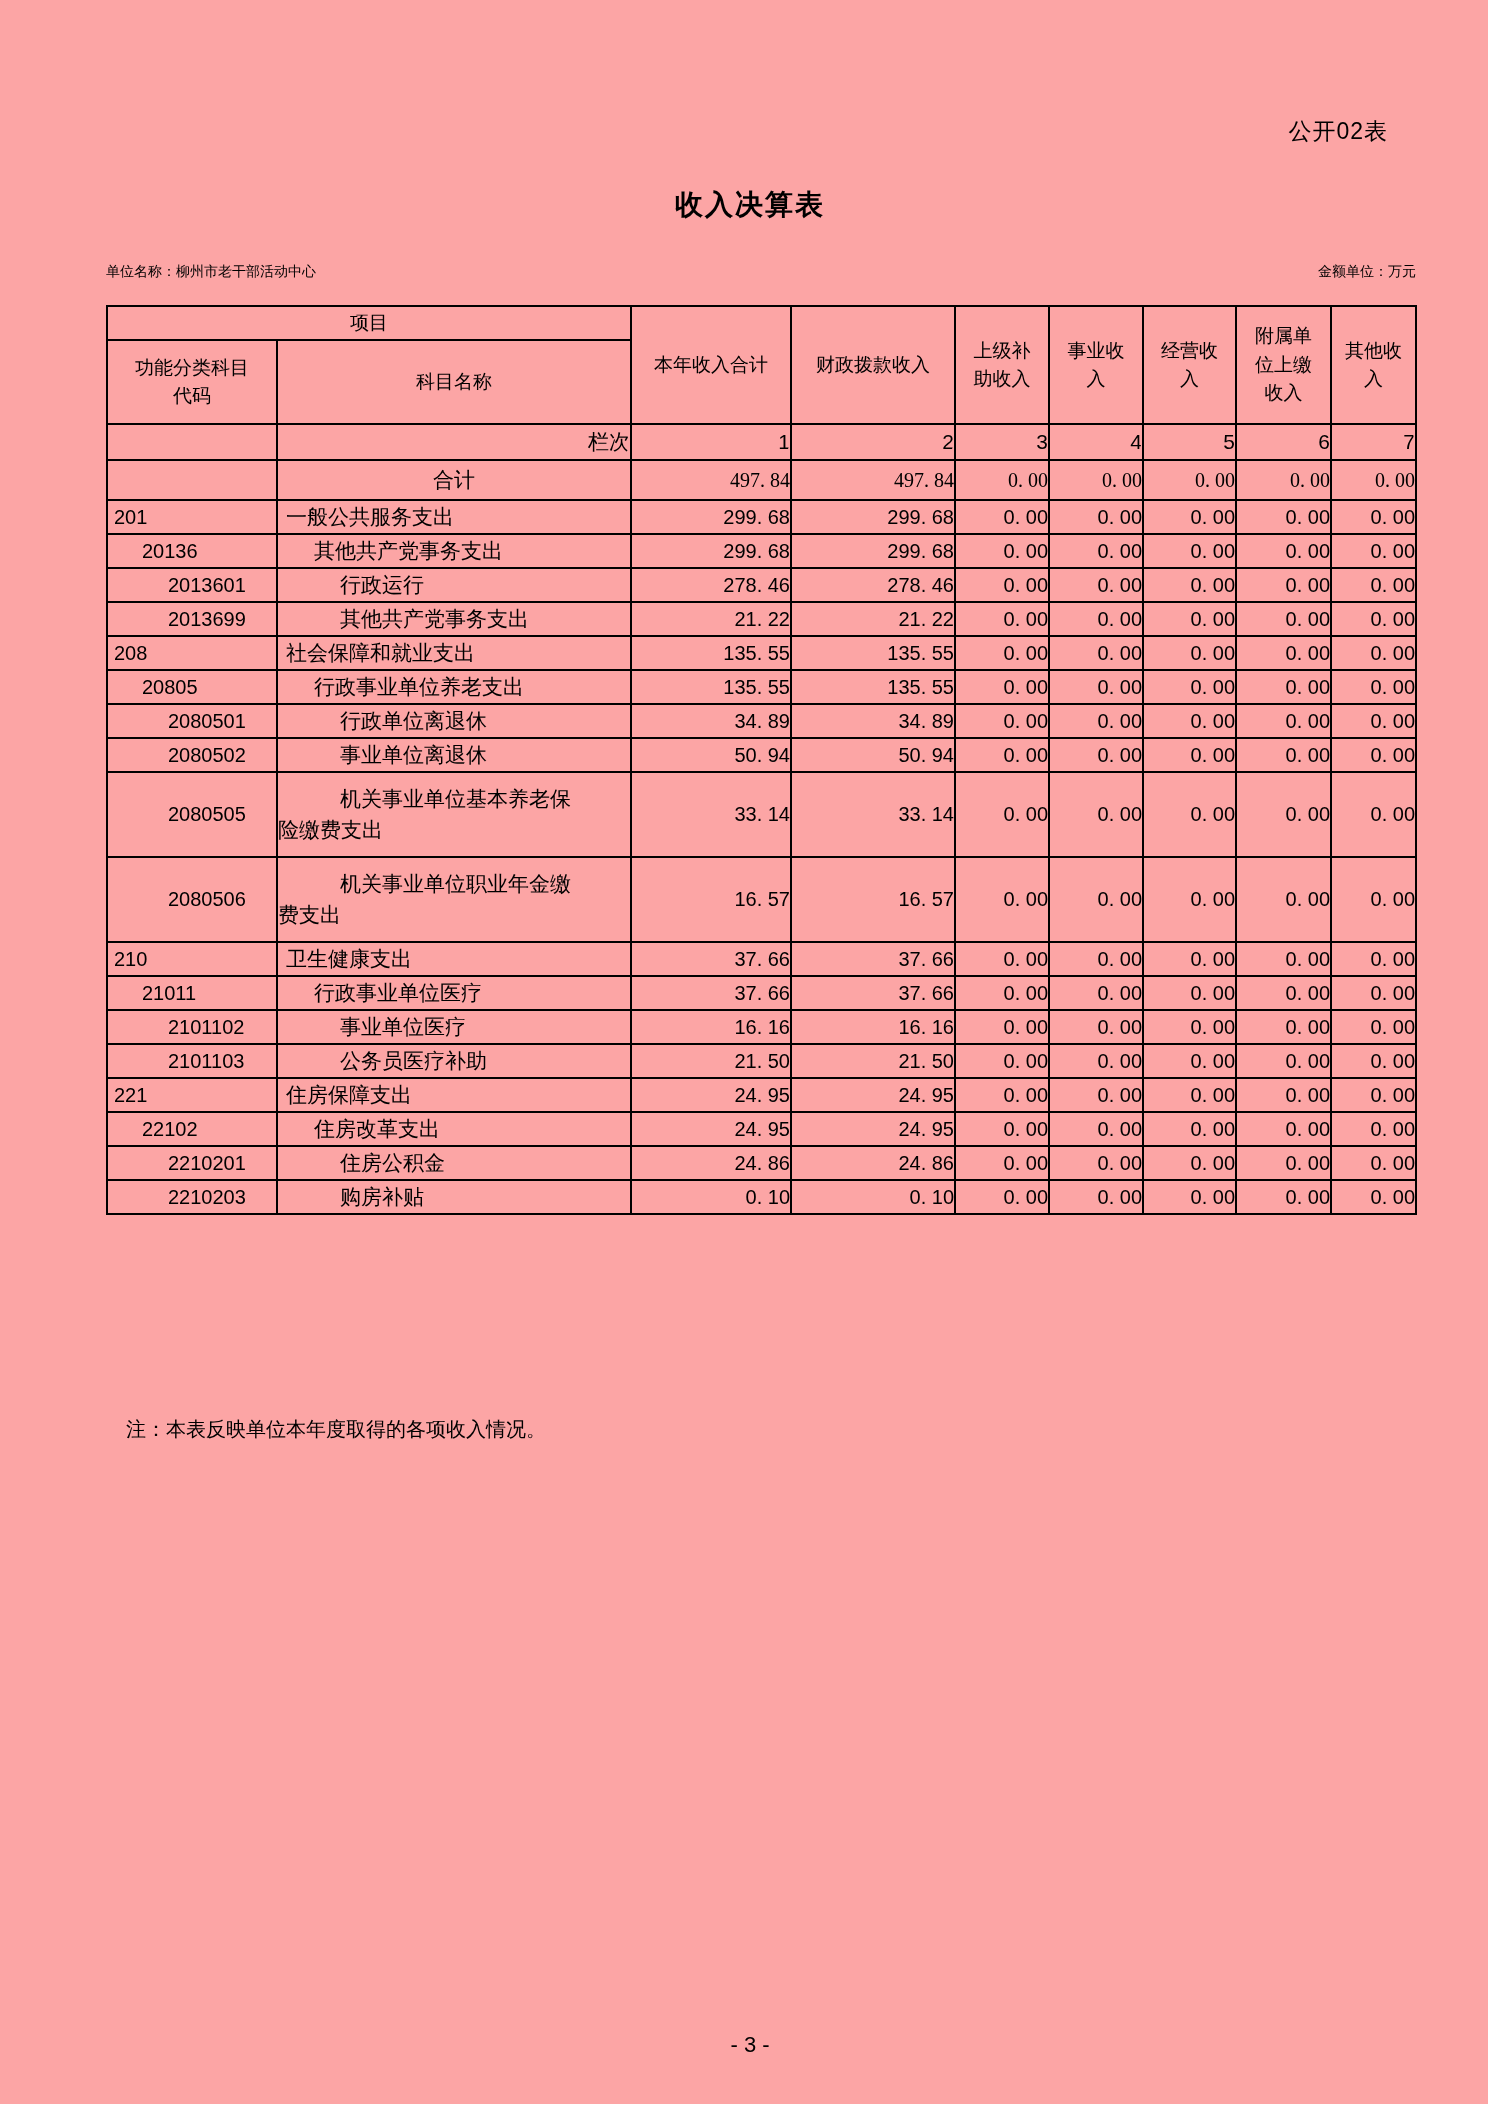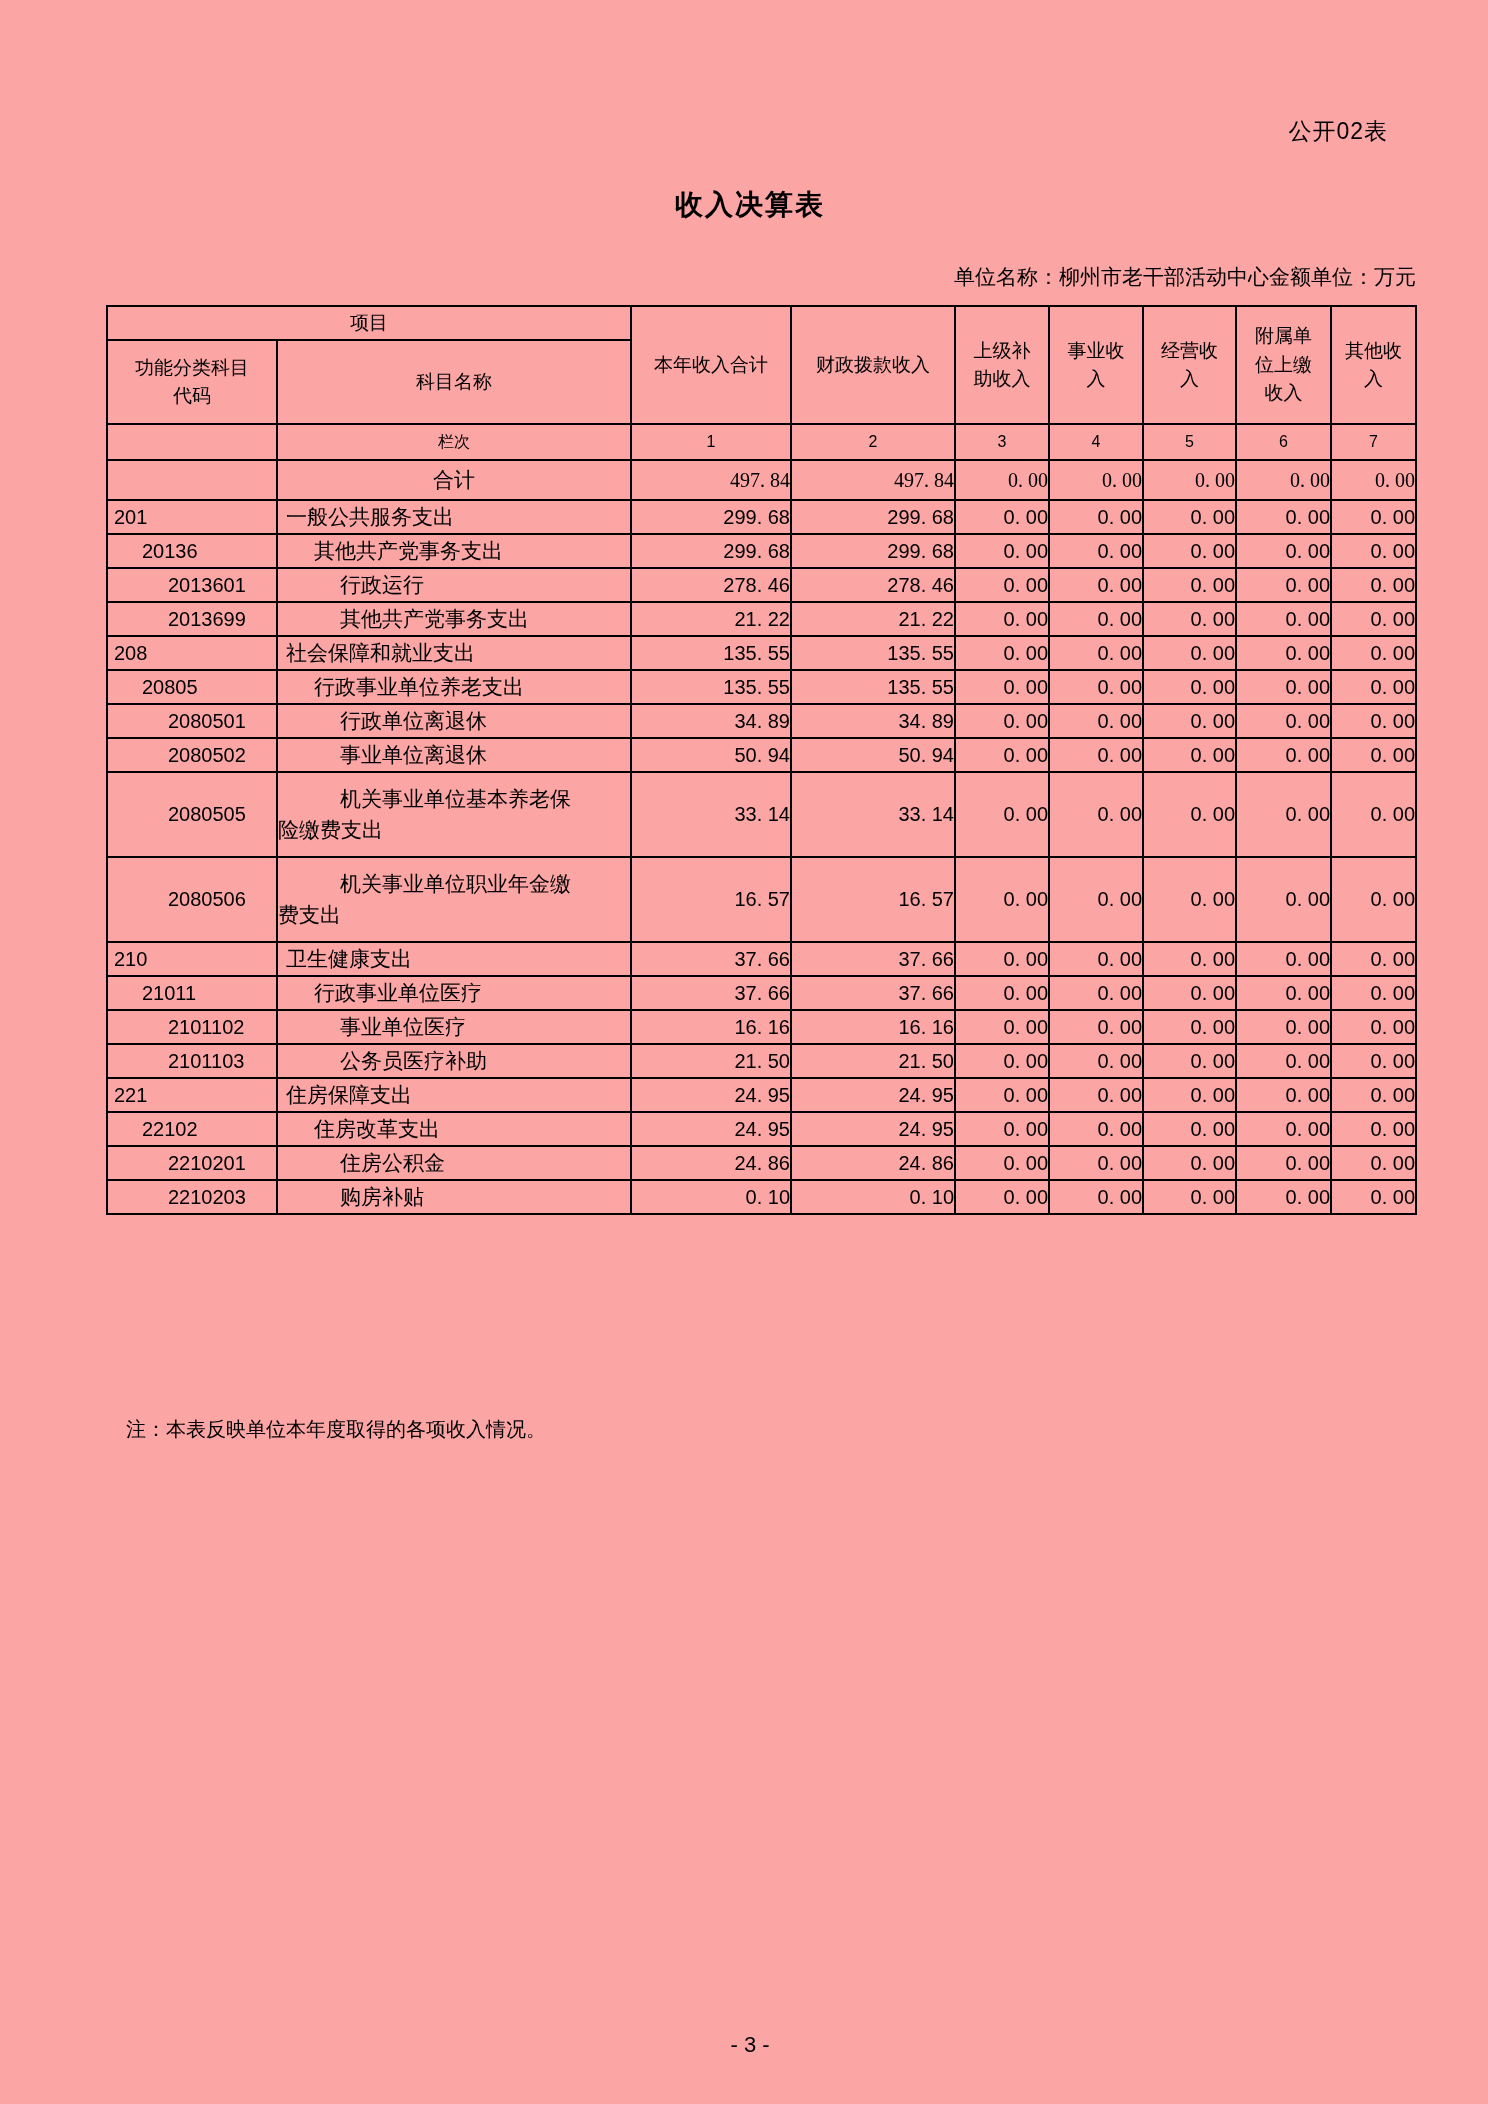--- a/index.html
+++ b/index.html
@@ -33,22 +33,22 @@
     font-size: 28px;
     font-weight: bold;
     letter-spacing: 2px;
   }
   .meta-row {
     position: absolute;
     top: 263px;
     left: 106px;
     width: 1310px;
     display: flex;
-    justify-content: flex-end;
-    font-size: 21px;
+    justify-content: space-between;
+    font-size: 14px;
   }
   table.fiscal {
     position: absolute;
     left: 106px;
     top: 305px;
     width: 1310px;
     border-collapse: collapse;
     table-layout: fixed;
     border: 2px solid #000;
   }
@@ -62,22 +62,23 @@
   thead th {
     font-size: 19px;
     text-align: center;
     white-space: pre-line;
     line-height: 1.5;
   }
   thead tr.h-group { height: 34px; }
   thead tr.h-cols  { height: 84px; }
   thead tr.h-index { height: 36px; }
   thead tr.h-index td {
-    font-size: 16px;
-    text-align: center;
+    font-size: 21px;
+    text-align: right;
+    border-radius: 16px;
   }
   tbody tr { height: 34px; }
   tbody tr.first { height: 40px; font-family: Liberation Serif, serif; }
   tbody tr.tall  { height: 85px; }
   tbody td { font-size: 21px; line-height: 1.45; }
   td.code {
     padding-left: 6px;
     text-align: left;
     font-size: 20px;
   }

